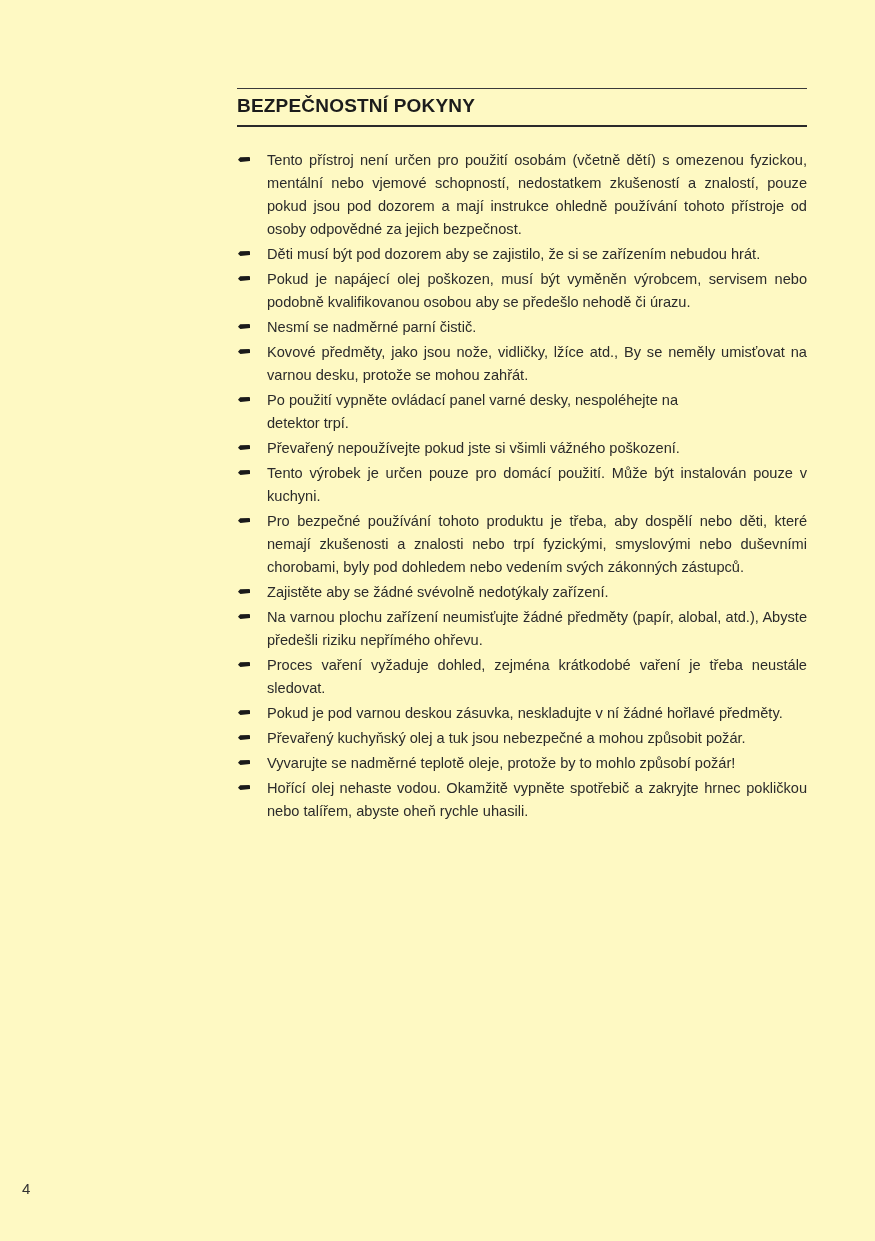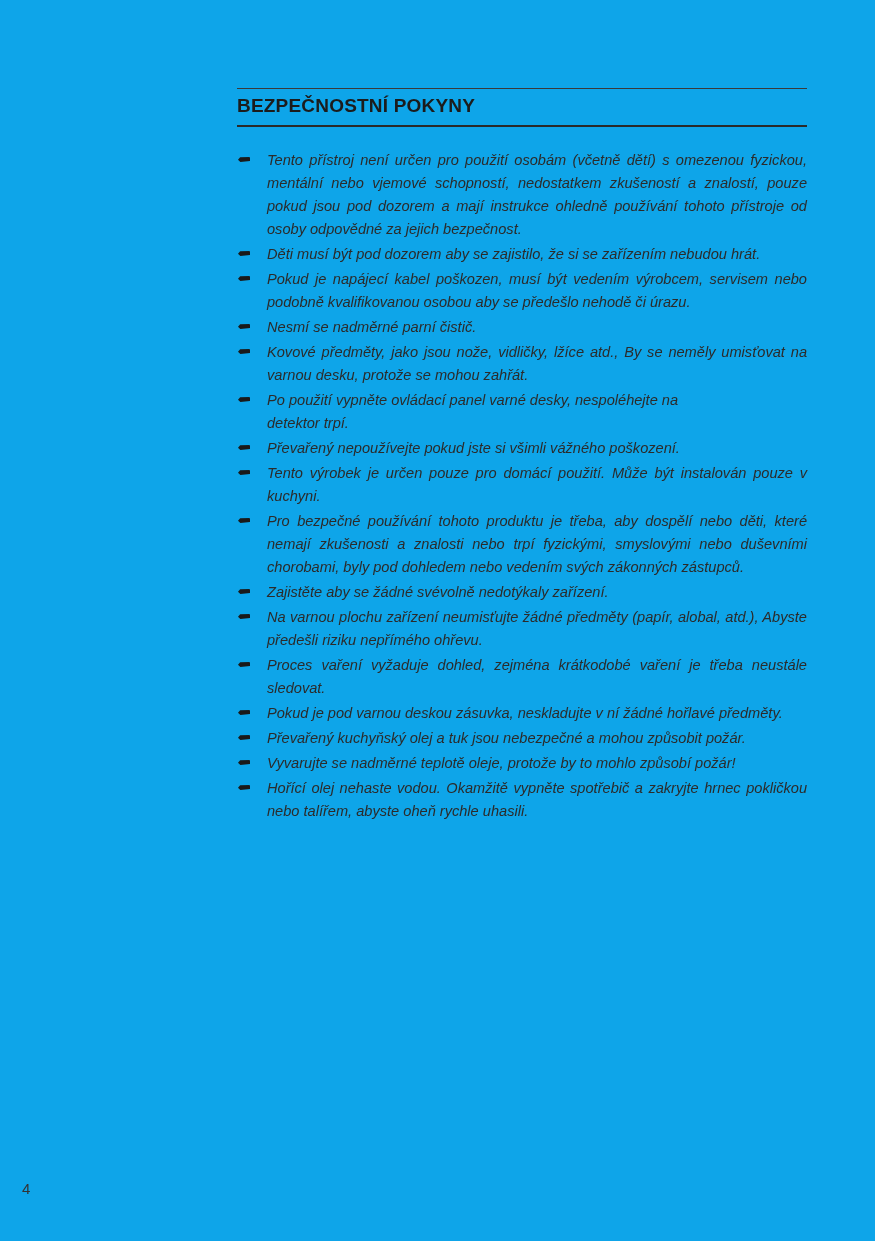--- a/index.html
+++ b/index.html
@@ -6,21 +6,21 @@
     margin: 0;
     padding: 0;
     background: #e8e8e8;
     font-family: "Liberation Sans", sans-serif;
   }
   .page {
     position: relative;
     width: 875px;
     height: 1241px;
     margin: 0 auto;
-    background: #0ea5e9;
+    background: #fef9c3;
     box-shadow: 0 0 4px rgba(0,0,0,.25);
     overflow: hidden;
     color: #2b2b2b;
   }
   .content {
     position: absolute;
     left: 237px;
     top: 88px;
     width: 570px;
   }
@@ -39,21 +39,20 @@
   }
   ul.safety-list {
     list-style: none;
     margin: 0;
     padding: 0;
   }
   ul.safety-list li {
     display: flex;
     align-items: flex-start;
     margin-bottom: 2px;
-    font-style: italic;
   }
   .bullet-mark {
     flex: 0 0 auto;
     width: 12px;
     height: 5px;
     margin: 8px 17px 0 1px;
     background: #1a1a1a;
     border-radius: 1px;
     clip-path: polygon(0 55%, 18% 5%, 100% 0, 100% 78%, 20% 100%);
   }
@@ -87,21 +86,21 @@
       <li>
         <span class="bullet-mark"></span>
         <span class="bullet-text">Tento přístroj není určen pro použití osobám (včetně dětí) s omezenou fyzickou, mentální nebo vjemové schopností, nedostatkem zkušeností a znalostí, pouze pokud jsou pod dozorem a mají instrukce ohledně používání tohoto přístroje od osoby odpovědné za jejich bezpečnost.</span>
       </li>
       <li>
         <span class="bullet-mark"></span>
         <span class="bullet-text">Děti musí být pod dozorem aby se zajistilo, že si se zařízením nebudou hrát.</span>
       </li>
       <li>
         <span class="bullet-mark"></span>
-        <span class="bullet-text">Pokud je napájecí kabel poškozen, musí být vedením výrobcem, servisem nebo podobně kvalifikovanou osobou aby se předešlo nehodě či úrazu.</span>
+        <span class="bullet-text">Pokud je napájecí olej poškozen, musí být vyměněn výrobcem, servisem nebo podobně kvalifikovanou osobou aby se předešlo nehodě či úrazu.</span>
       </li>
       <li>
         <span class="bullet-mark"></span>
         <span class="bullet-text">Nesmí se nadměrné parní čistič.</span>
       </li>
       <li>
         <span class="bullet-mark"></span>
         <span class="bullet-text">Kovové předměty, jako jsou nože, vidličky, lžíce atd., By se neměly umisťovat na varnou desku, protože se mohou zahřát.</span>
       </li>
       <li>

